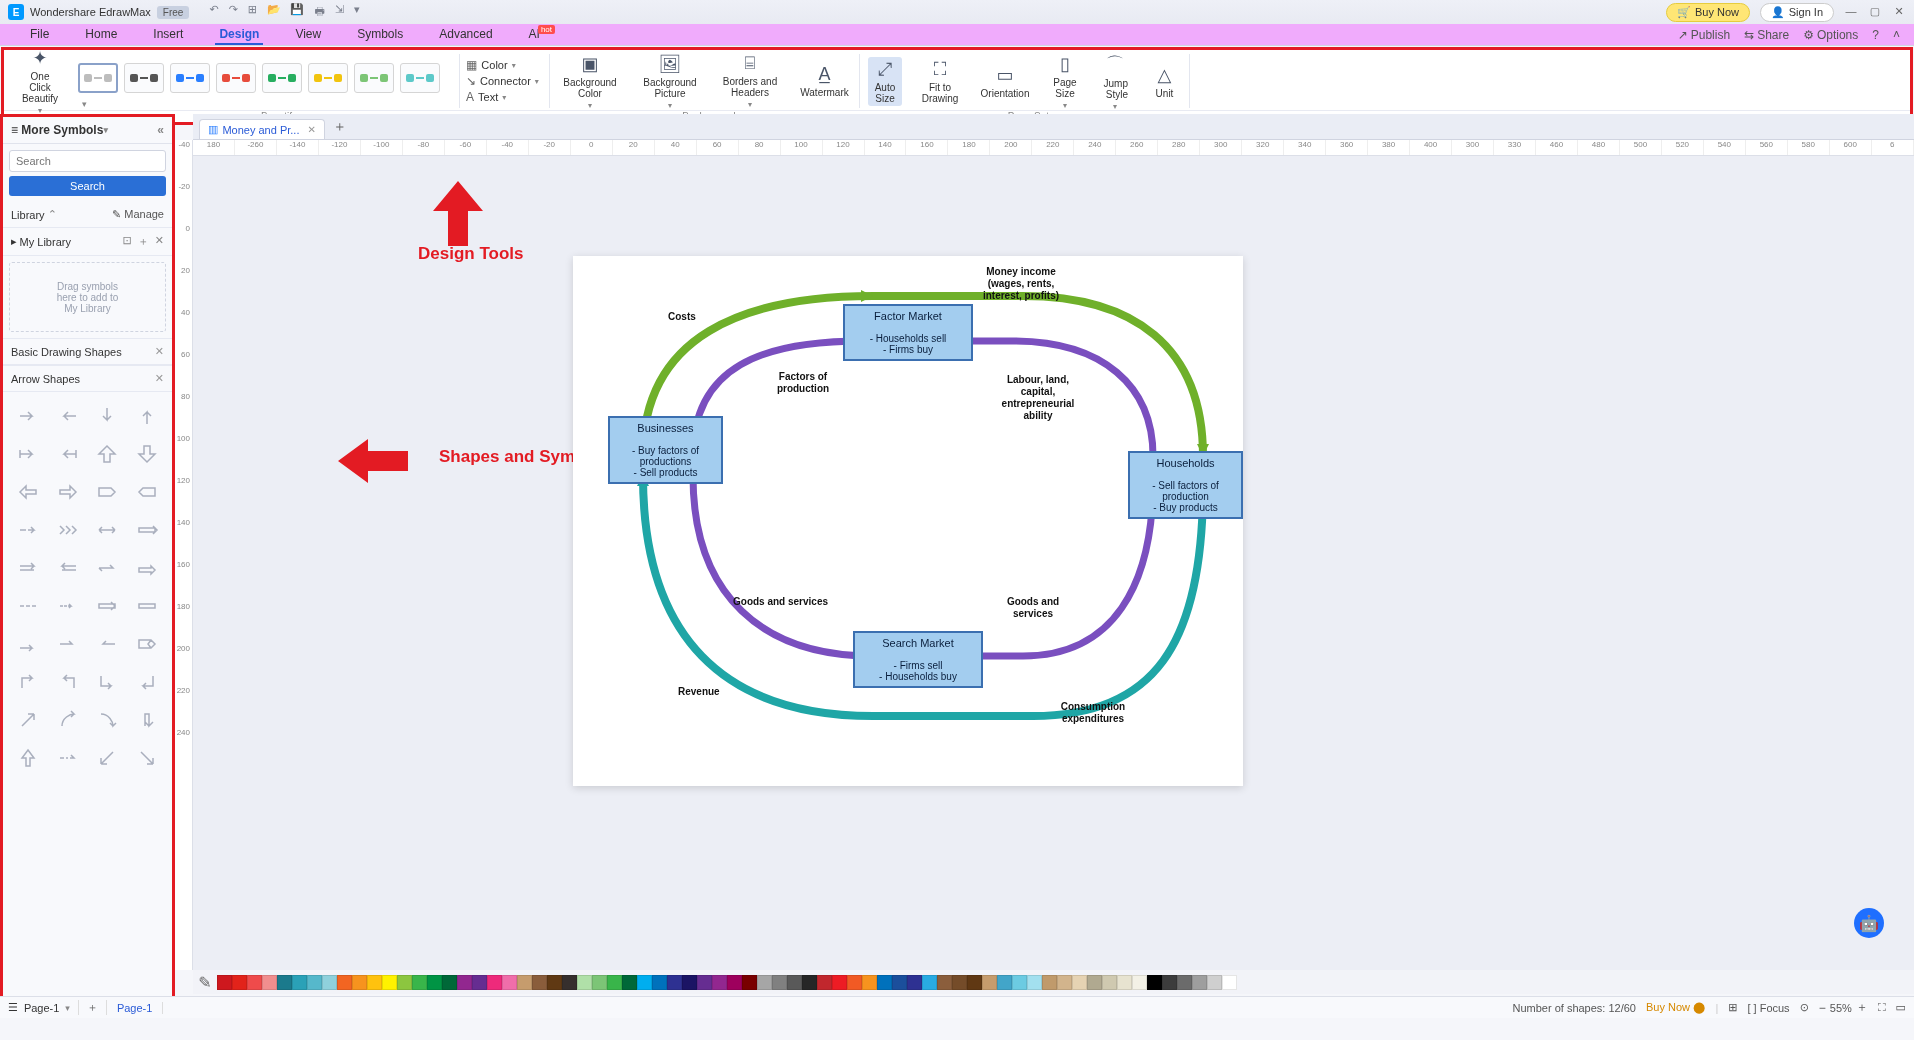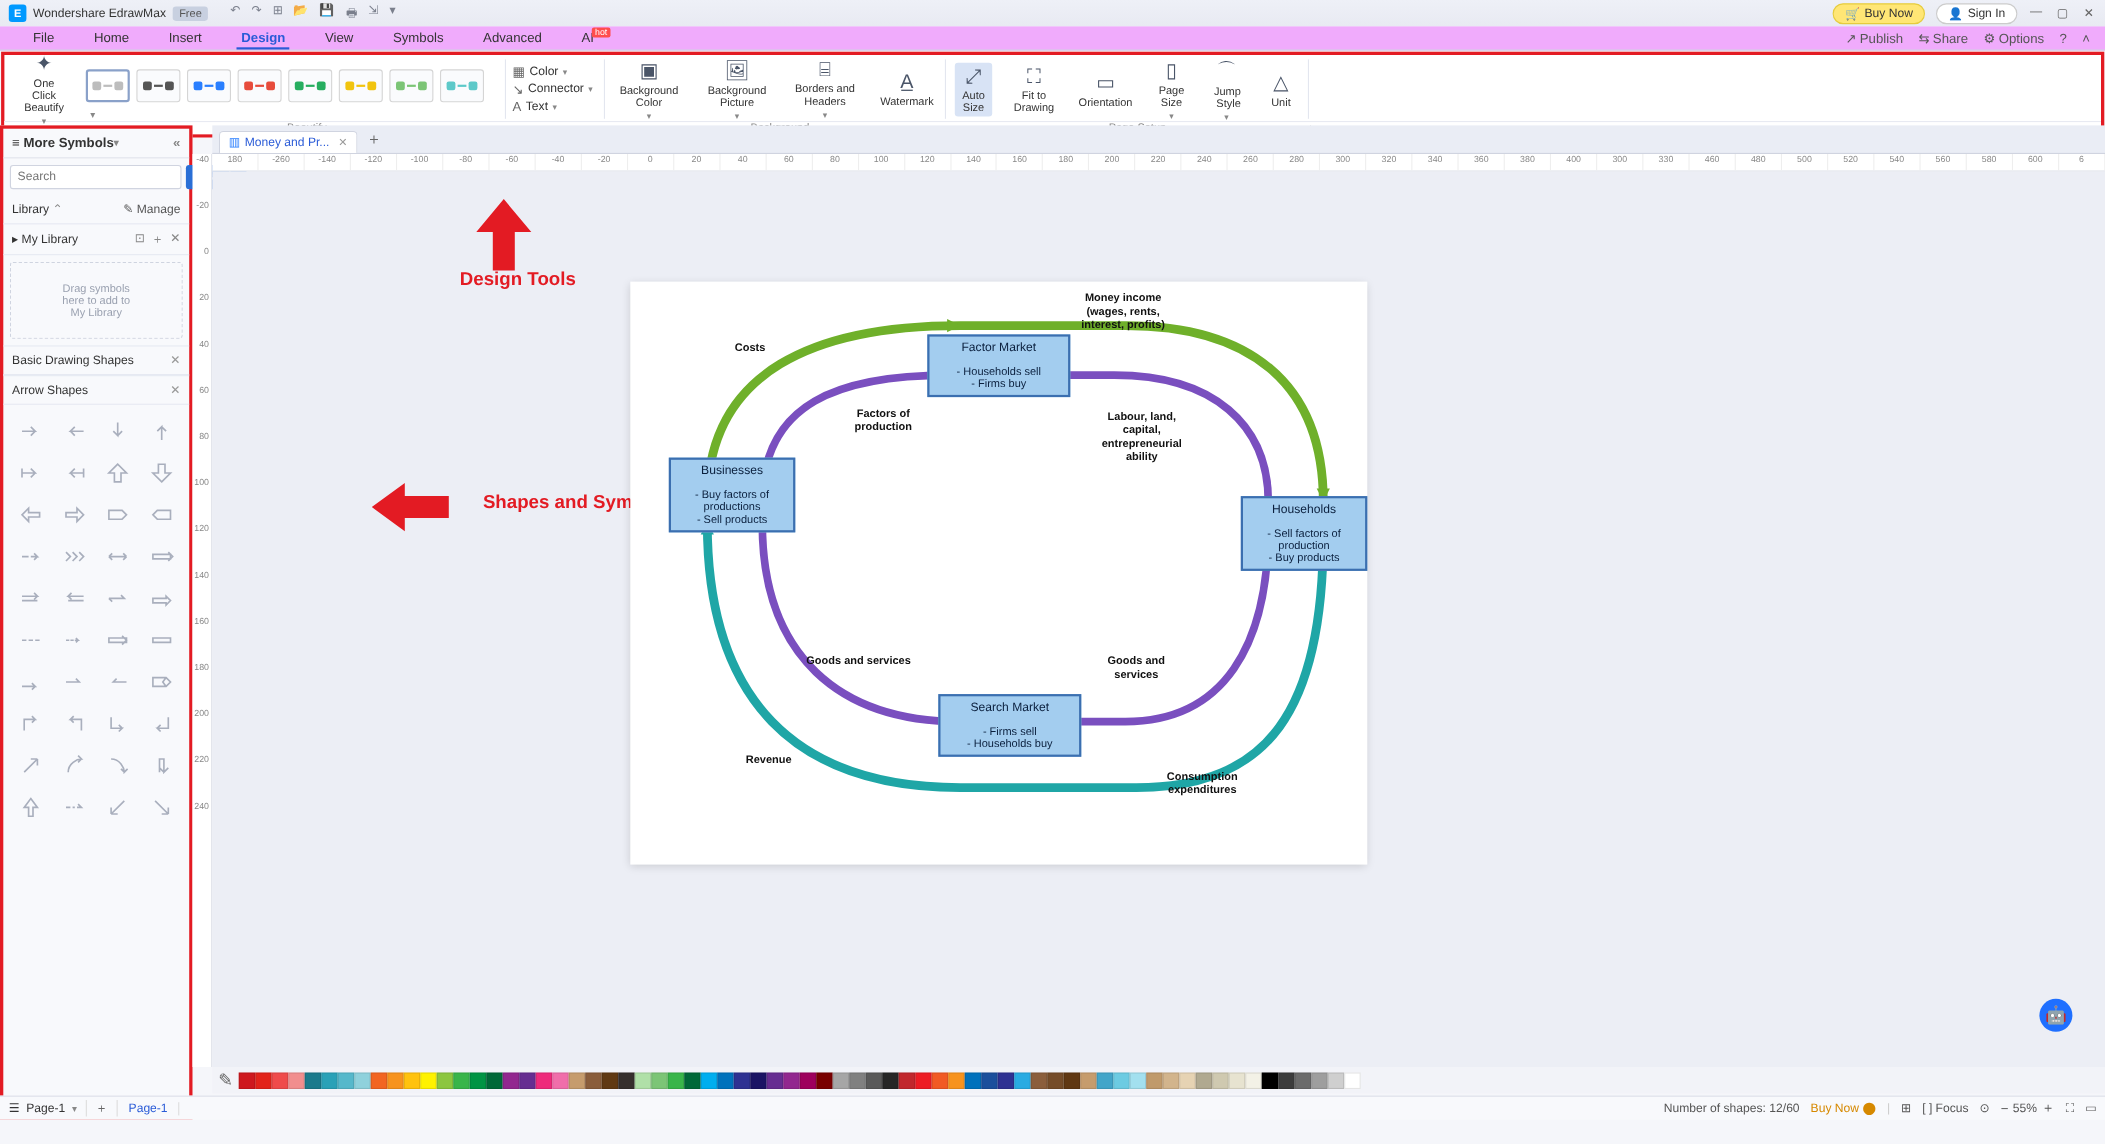--- a/index.html
+++ b/index.html
@@ -44,21 +44,21 @@
 .ribbon-labels div{text-align:center;}
 .auto-size-active{ background:#d8e3f5; border-radius:3px; padding:2px;}
 
 
 .body-area { position:absolute; top:114px; left:0; right:0; bottom:22px; }
 
 
 .side-panel { position:absolute; left:0; top:0; bottom:0; width:175px; background:#f8f9fc; border:3px solid #e31b23; border-top:3px solid #e31b23; }
 .side-header { display:flex; align-items:center; padding:6px 8px; border-bottom:1px solid #e0e3ec; font-size:12px; font-weight:600; color:#333;}
 .side-header .collapse{ margin-left:auto; color:#888; cursor:pointer; font-size:12px;}
-.side-search { display:flex; padding:6px; gap:4px;}
+.side-search { display:flex; padding:6px; gap:4px;flex-direction:column;}
 .side-search input{ flex:1; border:1px solid #d0d4e0; border-radius:3px; padding:4px 6px; font-size:11px;}
 .side-search button{ background:#2a6fd6; color:#fff; border:none; border-radius:3px; padding:4px 10px; font-size:11px; cursor:pointer;}
 .lib-row { display:flex; align-items:center; padding:6px 8px; font-size:11px; color:#333; border-bottom:1px solid #e6e9f2;}
 .lib-row .manage{margin-left:auto; color:#555; cursor:pointer;}
 .mylib-drop { margin:6px; height:70px; border:1px dashed #cfd4e0; border-radius:3px; display:flex; align-items:center; justify-content:center; text-align:center; font-size:10px; color:#9aa1b0; padding:4px;}
 .section-title{ display:flex; align-items:center; padding:6px 8px; font-size:11px; color:#333; border-top:1px solid #e6e9f2; border-bottom:1px solid #e6e9f2;}
 .section-title .x{margin-left:auto; color:#999; cursor:pointer;}
 .shapes-grid { display:grid; grid-template-columns:repeat(4,1fr); gap:6px; padding:8px; }
 .shape-cell { height:32px; display:flex; align-items:center; justify-content:center; color:#b8bdc9; cursor:pointer;}
 .shape-cell svg{width:24px;height:24px; stroke:#a9afbd; fill:none; stroke-width:1.5;}

